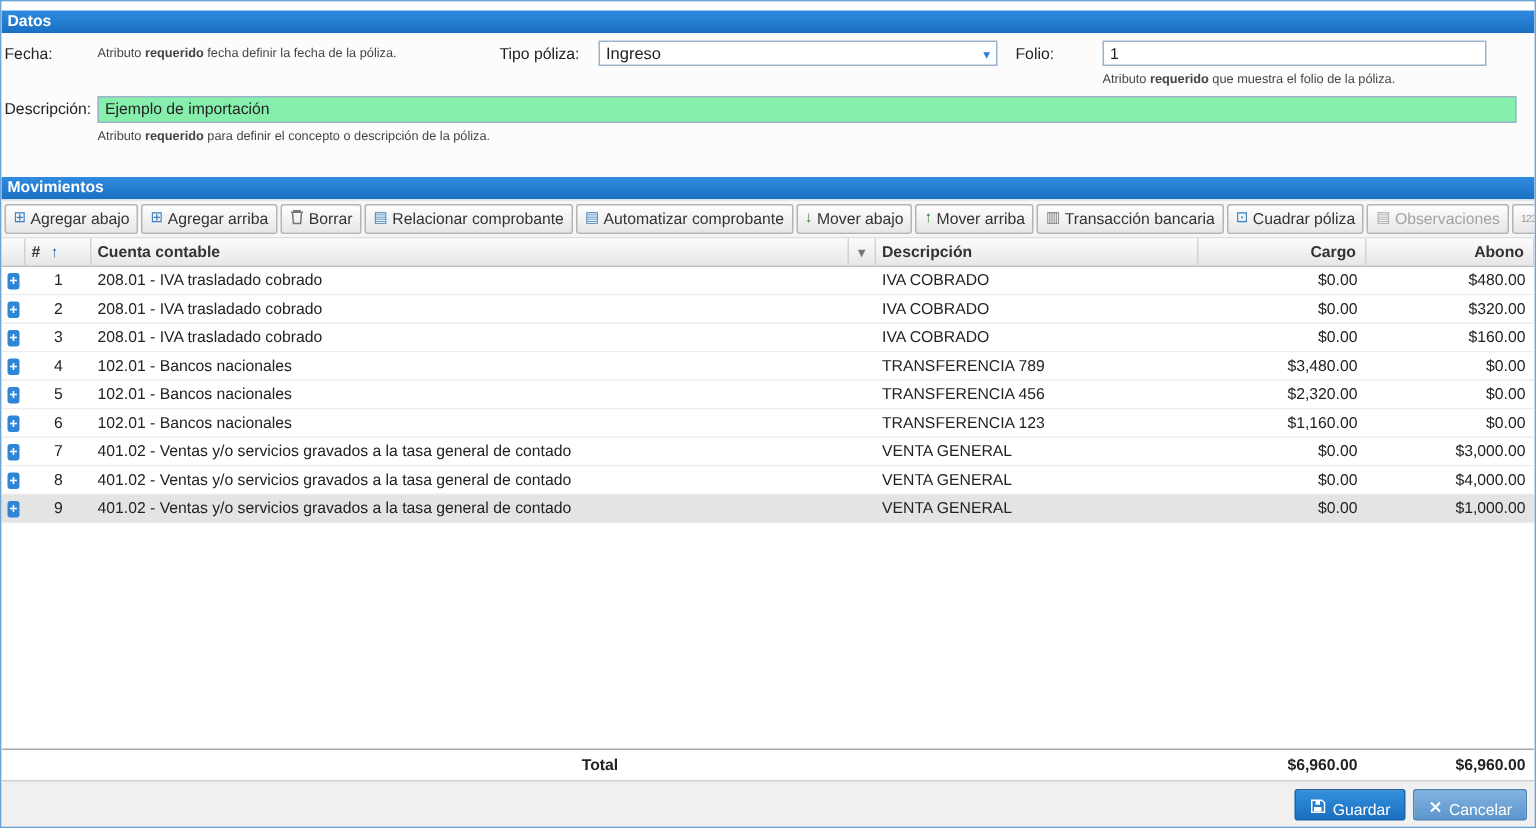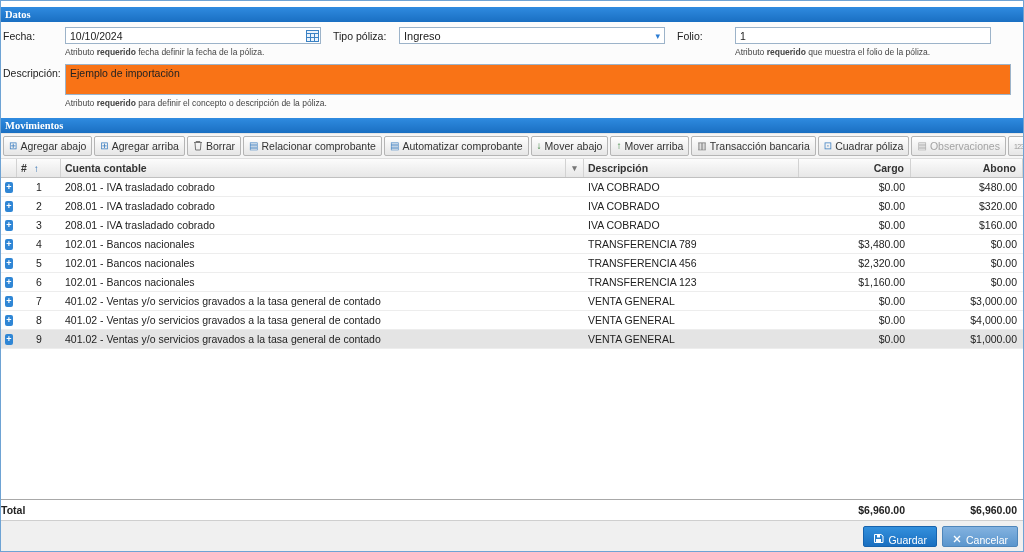--- a/index.html
+++ b/index.html
@@ -5,21 +5,21 @@
   * { margin:0; padding:0; box-sizing:border-box; }
   html,body { background:#cfcfcf; }
   body { font-family:"Liberation Sans", sans-serif; }
   .window{
     width:1024px; height:552px; background:#fff; border:1px solid #6ea3d4;
     display:flex; flex-direction:column; overflow:hidden; font-size:11px; color:#222;
   }
   .topgap{ height:6px; background:#fff; flex:0 0 auto; }
   .section-bar{
     flex:0 0 15px; background:linear-gradient(#2f8be0,#1a6fc2); color:#fff;
-    font-weight:bold; font-size:10.5px; line-height:15px; padding-left:4px;font-family:Liberation Serif, serif;
+    font-weight:bold; font-size:10.5px; line-height:15px; padding-left:4px;
   }
   
   .datos-form{ flex:0 0 96px; background:#fcfcfc; padding:5px 2px 0 2px; }
   .frow{ display:flex; align-items:flex-start; }
   .frow2{ margin-top:7px; }
   .fgroup{ display:flex; align-items:flex-start; }
   .flabel{ font-size:10.5px; padding-top:3px; color:#222; }
   .lw62{ width:62px; } .lw66{ width:66px; } .lw58{ width:58px; }
   .fi{ display:flex; flex-direction:column; }
   .iw256{ width:256px; } .iw266{ width:266px; }
@@ -31,22 +31,22 @@
     padding:0 4px; font-family:inherit; color:#222; background:#fff;
   }
   input.with-icon{ padding-right:20px; }
   .cal-icon{ position:absolute; right:2px; top:2px; }
   .selectbox{
     height:17px; border:1px solid #9cb3c9; background:#fff; display:flex;
     align-items:center; justify-content:space-between; padding:0 4px; cursor:pointer;gap:20px;
   }
   .sel-caret{ color:#2b7cd3; font-size:9px; }
   textarea.desc{
-    width:100%; height:31px; border:1px solid #9cb3c9; font-size:10.5px;
-    font-family:inherit; padding:2px 4px; resize:none; color:#222; background:#f97316;
+    width:100%; height:18px; border:1px solid #9cb3c9; font-size:10.5px;
+    font-family:inherit; padding:2px 4px; resize:none; color:#222; background:#86efac;
   }
   .hint{ font-size:8.5px; color:#444; margin-top:3px; white-space:nowrap; }
   .hint b{ font-weight:bold; }
   
   .toolbar{
     flex:0 0 26px; display:flex; align-items:center; gap:2px; padding:0 2px;
     background:#f6f6f6; border-top:1px solid #e6e6e6; border-bottom:1px solid #dedede;
     overflow:hidden; white-space:nowrap;
   }
   button.tb{
@@ -78,21 +78,21 @@
     width:11px; height:11px; background:#2f86d5; color:#fff; border-radius:2px;
     font-size:9px; font-weight:bold; display:flex; align-items:center; justify-content:center;
     cursor:pointer; line-height:1;
   }
   .filler{ flex:1 1 auto; background:#fff; }
   .total-row{
     flex:0 0 21px; display:grid; grid-template-columns:798px 112px 112px;
     align-items:center; font-weight:bold; background:#fff; border-top:1px solid #a8a8a8;
     font-size:10.5px;
   }
-  .total-label{ text-align:left; }
+  .total-label{ text-align:center; }
   .total-money{ text-align:right; padding-right:6px; }
   
   .footer{
     flex:0 0 31px; background:#f0f0f0; border-top:1px solid #cfcfcf;
     display:flex; justify-content:flex-end; align-items:center; gap:5px; padding-right:5px;
   }
   .btn{
     height:21px; display:inline-flex; align-items:flex-end; gap:4px; padding:0 9px;
     font-size:10.5px; color:#fff; border-radius:2px; font-family:inherit; cursor:pointer;
   }
@@ -104,29 +104,20 @@
 
 <div class="window">
   <div class="topgap"></div>
 
   <div class="section-bar">Datos</div>
   <div class="datos-form">
     <div class="frow">
       <div class="fgroup">
         <div class="flabel lw62">Fecha:</div>
         <div class="fi iw256">
-          <div class="input-wrap">
-            <input class="txt with-icon" value="10/10/2024" style="">
-            <span class="cal-icon">
-              <svg width="13" height="13" viewBox="0 0 13 13">
-                  <rect x="0.5" y="1.5" width="12" height="11" fill="#eaf3fc" stroke="#3b82c4"></rect>
-                  <path d="M0.5 4.5h12M4.5 4.5v8M8.5 4.5v8M0.5 8.5h12" stroke="#3b82c4" fill="none"></path>
-                </svg>
-            </span>
-          </div>
           <div class="hint"><span>Atributo </span><b>requerido</b><span> fecha definir la fecha de la póliza.</span></div>
         </div>
       </div>
       <div class="fgroup ml12">
         <div class="flabel lw66">Tipo póliza:</div>
         <div class="fi iw266">
           <div class="selectbox">
             <span>Ingreso</span>
             <span class="sel-caret">▾</span>
           </div>

